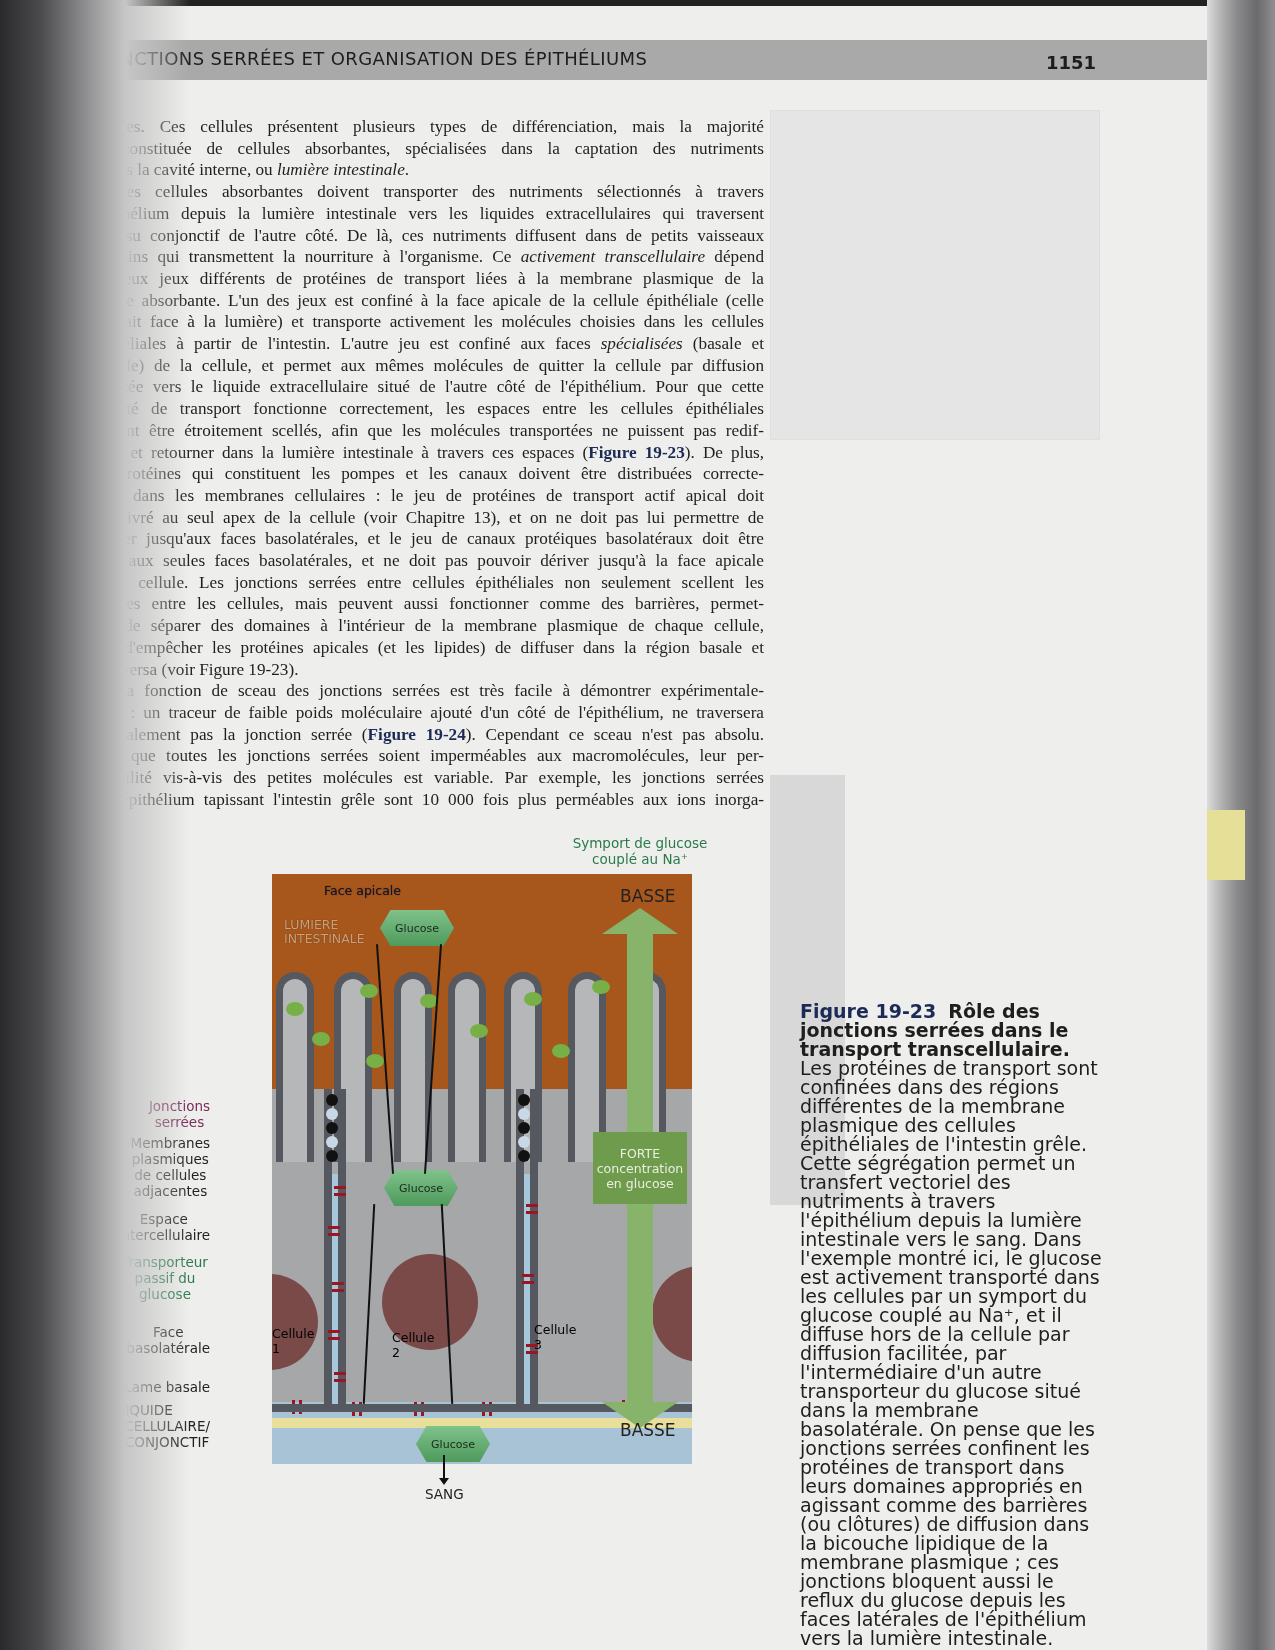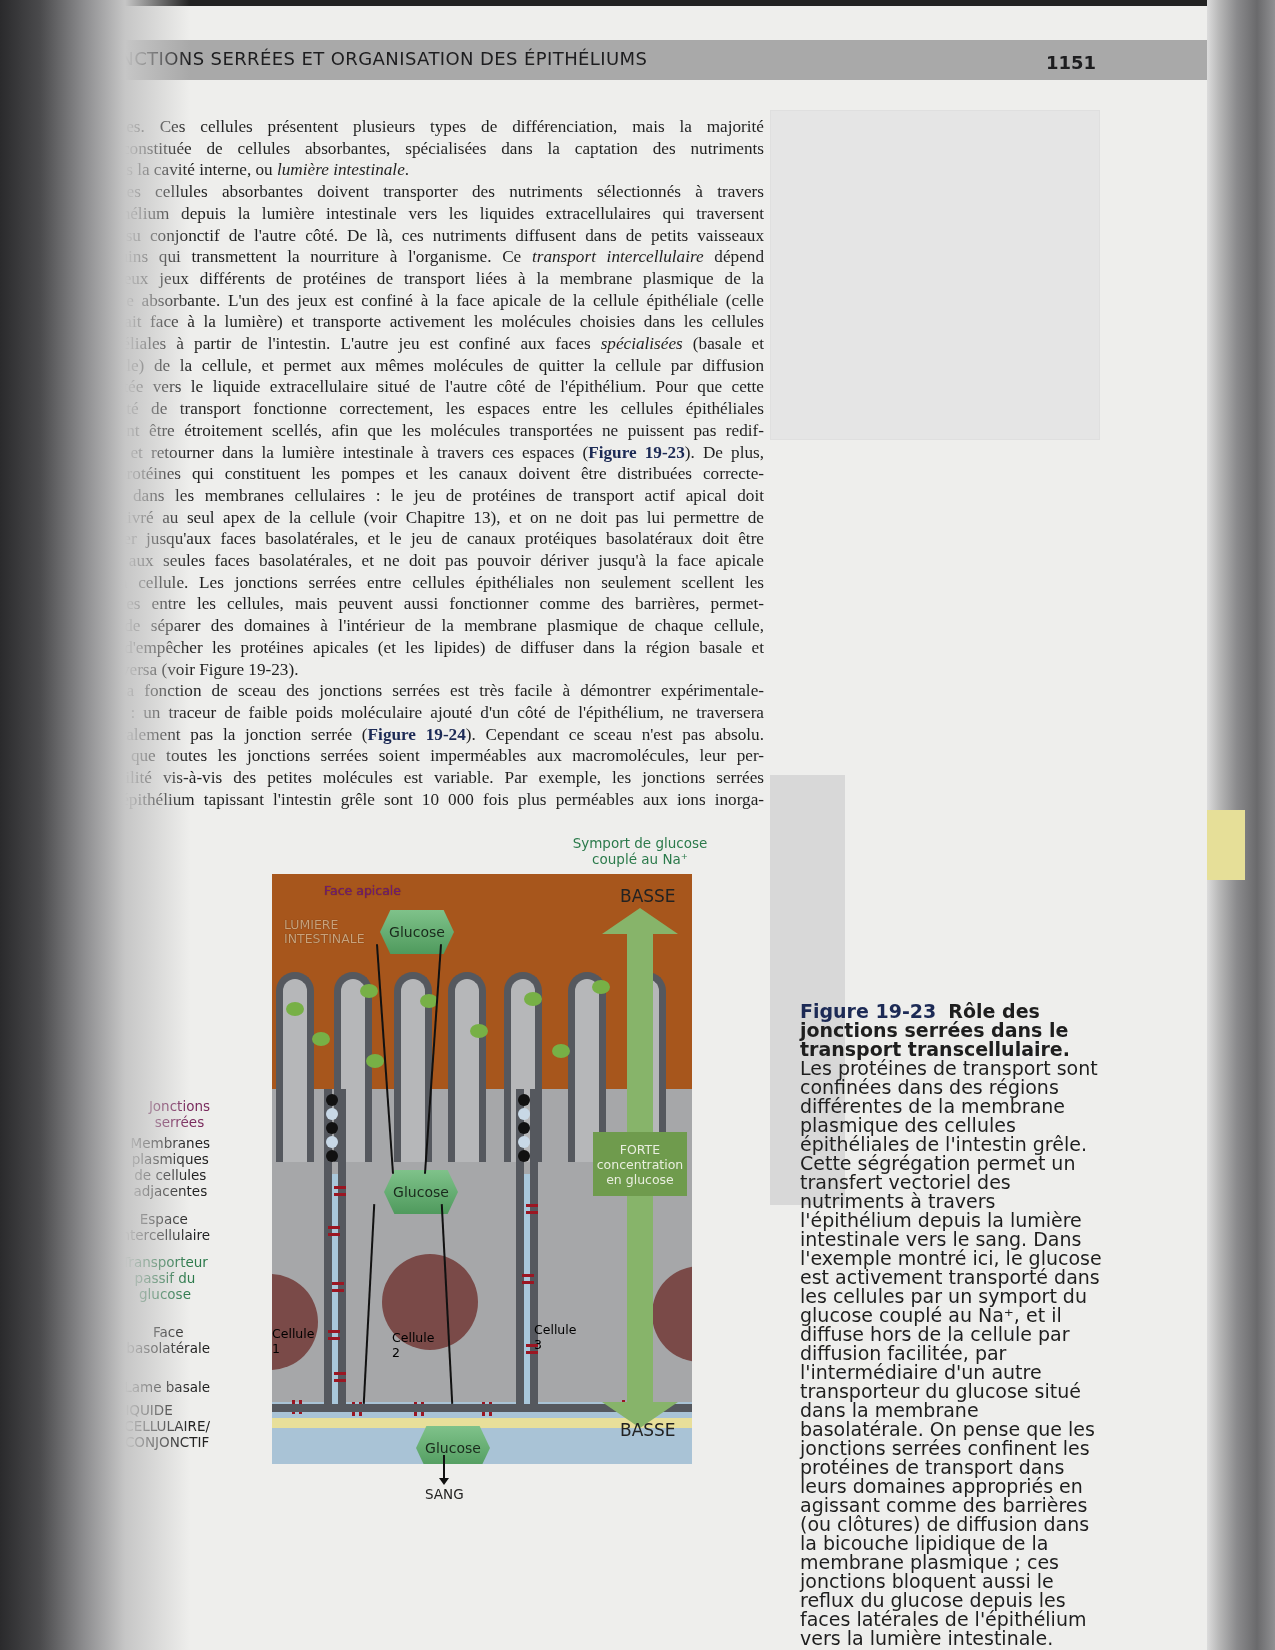--- a/index.html
+++ b/index.html
@@ -68,28 +68,28 @@
     position: absolute; left: 152px; top: 44px; width: 420px; height: 590px;
     overflow: hidden; background: #9c9d9f;
   }
   .lumen { position: absolute; left: 0; top: 0; width: 420px; height: 280px; background: #a7561c; }
   .lumen-label {
     position: absolute; left: 12px; top: 44px; color: #c9a27b;
     font-family: "DejaVu Sans", sans-serif; font-size: 12.5px; line-height: 14px;
     text-shadow: 0 0 1px #5a2b0b;
   }
   .face-apicale-label {
-    position: absolute; left: 52px; top: 9px; color: #701a75;
+    position: absolute; left: 52px; top: 9px; color: #0f172a;
     font-family: "DejaVu Sans", sans-serif; font-size: 12.5px; text-shadow: 0 0 1px #5a2b0b;
   }
   .glucose {
-    position: absolute; width: 74px; height: 44px;
+    position: absolute; width: 74px; height: 36px;
     background: linear-gradient(#7fc28a, #4f9a5d);
     clip-path: polygon(14% 0, 86% 0, 100% 50%, 86% 100%, 14% 100%, 0 50%);
-    color: #1a2a1c; font-family: "DejaVu Sans", sans-serif; font-size: 14px;
+    color: #1a2a1c; font-family: "DejaVu Sans", sans-serif; font-size: 11px;
     display: flex; align-items: center; justify-content: center;
   }
   .villus {
     position: absolute; top: 98px; width: 38px; height: 190px;
     border: 7px solid #55585e; border-bottom: none; border-radius: 19px 19px 0 0;
     background: #b6b7b9;
   }
   .cell-body { position: absolute; left: 0; top: 215px; width: 420px; height: 340px; background: #a6a7a9; }
   .nucleus { position: absolute; width: 96px; height: 96px; border-radius: 50%; background: #7a4a48; }
   .membrane-line { position: absolute; width: 8px; background: #55585e; }
@@ -119,21 +119,21 @@
     position: absolute; left: 440px; top: 5px; width: 160px; text-align: center;
     font-family: "DejaVu Sans", sans-serif; font-size: 13.5px; line-height: 16px; color: #2b7a4b;
   }
   .gradient-arrow { position: absolute; left: 470px; top: 78px; width: 100px; height: 520px; }
   .gradient-shaft { position: absolute; left: 37px; top: 22px; width: 26px; height: 476px; background: #87b46a; }
   .gradient-head-up { position: absolute; left: 12px; top: 0; width: 0; height: 0;
     border-left: 38px solid transparent; border-right: 38px solid transparent; border-bottom: 26px solid #87b46a; }
   .gradient-head-down { position: absolute; left: 12px; bottom: 0; width: 0; height: 0;
     border-left: 38px solid transparent; border-right: 38px solid transparent; border-top: 26px solid #87b46a; }
   .gradient-box {
-    position: absolute; left: 3px; top: 224px; width: 94px; height: 64px; background: #6f9b4d;
+    position: absolute; left: 3px; top: 224px; width: 94px; height: 72px; background: #6f9b4d;
     color: #e9eedf; font-family: "DejaVu Sans", sans-serif; font-size: 12.5px; line-height: 15px;
     display: flex; align-items: center; justify-content: center; text-align: center;
   }
   .gradient-end {
     position: absolute; font-family: "DejaVu Sans", sans-serif; font-size: 17px; color: #222; left: 500px;
   }
   .sang-arrow { position: absolute; left: 323px; top: 625px; width: 2px; height: 24px; background: #111; }
   .sang-arrow::after { content: ""; position: absolute; left: -4px; bottom: -6px; border-left: 5px solid transparent; border-right: 5px solid transparent; border-top: 7px solid #111; }
   .sang-label { position: absolute; left: 305px; top: 656px; font-family: "DejaVu Sans", sans-serif; font-size: 13.5px; color: #222; }
 
@@ -156,21 +156,21 @@
 <div class="ghost"></div>
 <div class="ghost-photo"></div>
 
 <div class="main-text">
   <span class="line">cellules. Ces cellules présentent plusieurs types de différenciation, mais la majorité</span>
   <span class="line">est constituée de cellules absorbantes, spécialisées dans la captation des nutriments</span>
   <span class="line last"><span>depuis la cavité interne, ou </span><em>lumière intestinale</em><span>.</span></span>
   <span class="line" style="padding-left:28px">Les cellules absorbantes doivent transporter des nutriments sélectionnés à travers</span>
   <span class="line">l'épithélium depuis la lumière intestinale vers les liquides extracellulaires qui traversent</span>
   <span class="line">le tissu conjonctif de l'autre côté. De là, ces nutriments diffusent dans de petits vaisseaux</span>
-  <span class="line"><span>sanguins qui transmettent la nourriture à l'organisme. Ce </span><em>transport intercellulaire</em><span> dépend</span></span>
+  <span class="line"><span>sanguins qui transmettent la nourriture à l'organisme. Ce </span><em>activement transcellulaire</em><span> dépend</span></span>
   <span class="line">de deux jeux différents de protéines de transport liées à la membrane plasmique de la</span>
   <span class="line">cellule absorbante. L'un des jeux est confiné à la face apicale de la cellule épithéliale (celle</span>
   <span class="line">qui fait face à la lumière) et transporte activement les molécules choisies dans les cellules</span>
   <span class="line"><span>épithéliales à partir de l'intestin. L'autre jeu est confiné aux faces </span><em>spécialisées</em><span> (basale et</span></span>
   <span class="line">latérale) de la cellule, et permet aux mêmes molécules de quitter la cellule par diffusion</span>
   <span class="line">facilitée vers le liquide extracellulaire situé de l'autre côté de l'épithélium. Pour que cette</span>
   <span class="line">activité de transport fonctionne correctement, les espaces entre les cellules épithéliales</span>
   <span class="line">doivent être étroitement scellés, afin que les molécules transportées ne puissent pas redif-</span>
   <span class="line"><span>fuser et retourner dans la lumière intestinale à travers ces espaces (</span><span class="fig-ref">Figure 19-23</span><span>). De plus,</span></span>
   <span class="line">les protéines qui constituent les pompes et les canaux doivent être distribuées correcte-</span>

